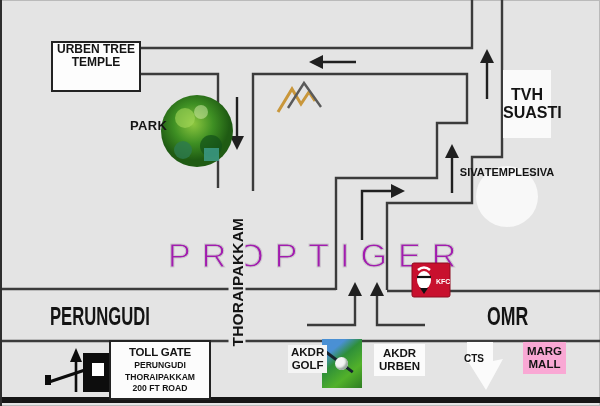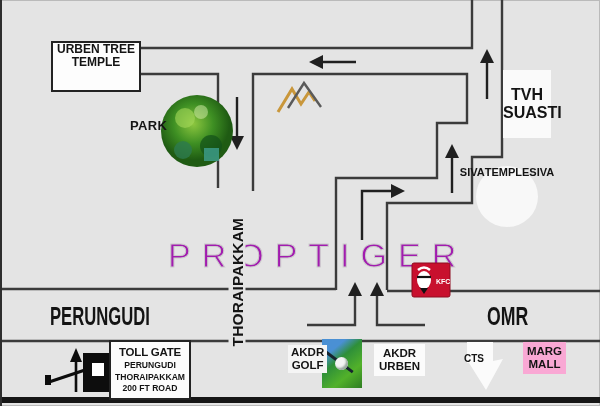--- a/index.html
+++ b/index.html
@@ -27,21 +27,21 @@
   .p-init{font-size:33px;font-weight:bold;color:#c18b2f;}
   .p-rest{font-size:23px;font-weight:bold;color:#454545;letter-spacing:.5px;}
   #tvh-box{left:503px;top:70px;width:48px;background:#fafafa;padding:16px 0;font-size:16px;}
   #siva-circle{left:476px;top:166px;width:62px;height:61px;background:#f8f8f8;border-radius:50%;
     display:flex;flex-direction:row;justify-content:center;font-size:11px;}
   #perungudi{left:50px;top:302px;font-size:26px;transform:scaleX(.64);transform-origin:left top;}
   #omr{left:487px;top:302px;font-size:26px;transform:scaleX(.68);transform-origin:left top;}
   #thorai{left:177px;top:278px;width:120px;height:17px;font-size:15.5px;line-height:17px;
     background:#e4e4e4;transform:rotate(-90deg);letter-spacing:.2px;}
   #toll-box{left:109px;top:340px;width:70px;background:#fcfcfc;border:2.5px solid #232323;
-    padding:3px 4px 4px;font-size:8.6px;line-height:1.32;}
+    padding:3px 14px 4px;font-size:8.6px;line-height:1.32;}
   #toll-box .big{font-size:11.5px;letter-spacing:-.2px;}
   #akdr-golf-lbl{left:288px;top:345px;font-size:11.5px;background:#f5f5f5;padding:1px 3px;}
   #akdr-tower-box{left:374px;top:344px;width:51px;background:#fbfbfb;padding:3px 0;font-size:11.5px;}
   #cts-lbl{left:464px;top:353px;font-size:10px;}
   #marg-box{left:523px;top:342px;width:43px;background:#f9a8d4;padding:3px 0;font-size:11.5px;}
   #golf-photo{position:absolute;left:322px;top:339px;width:40px;height:49px;
     background:linear-gradient(140deg,#4a90d4 0%,#4a90d4 24%,#2e8f39 42%,#52b12a 70%,#2e7d22 100%);}
   #golf-ball{position:absolute;left:13px;top:18px;width:13px;height:13px;border-radius:50%;
     background:#f4f4f4;box-shadow:inset -2px -2px 2px #9aa8a0;}
   #golf-club{position:absolute;left:2px;top:10px;width:36px;height:3px;background:#17242e;

